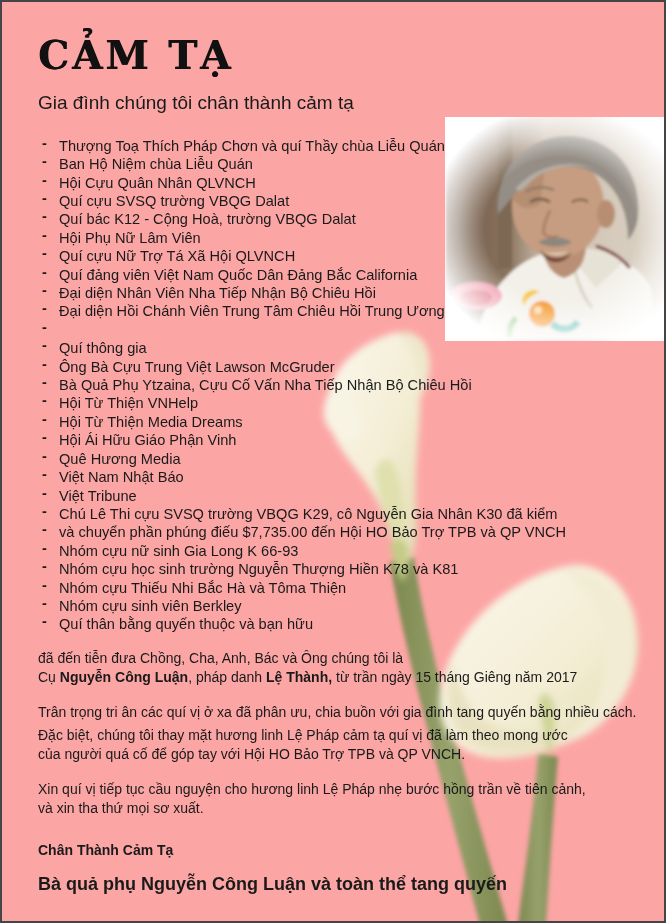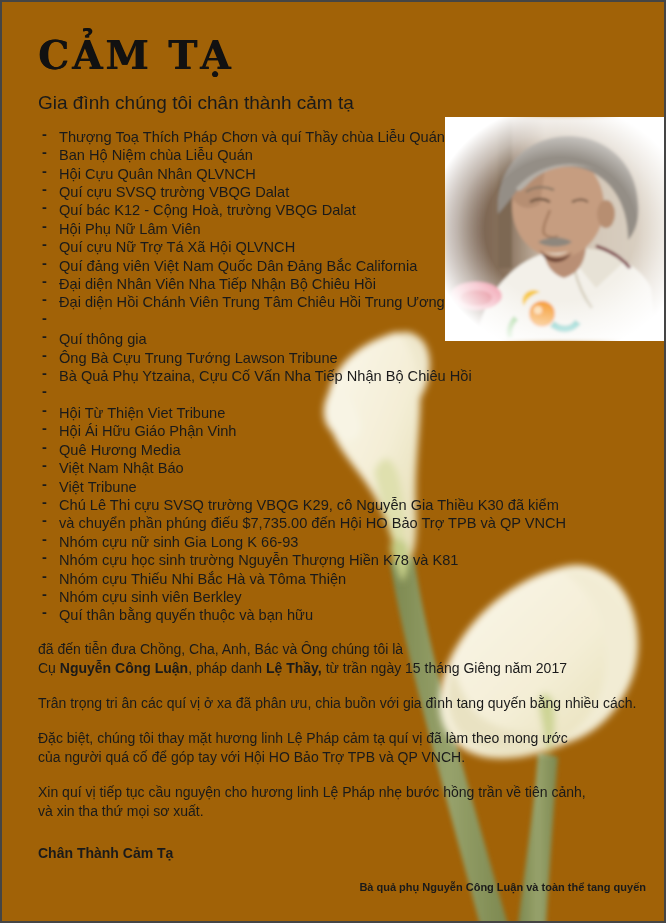--- a/index.html
+++ b/index.html
@@ -1,20 +1,20 @@
 <!DOCTYPE html>
 <html><head>
 <meta charset="utf-8">
 <style>
   html,body{margin:0;padding:0;background:#e9e9e9;}
   .page{
     position:relative;
     width:666px;height:923px;
     margin:0 auto;
-    background:#a16207;
+    background:#fca5a5;
     border:2px solid #454545;
     box-sizing:border-box;
     overflow:hidden;
     font-family:"Liberation Sans", sans-serif;
     color:#1a1a1a;
   }
   
   .flowers{position:absolute;inset:0;z-index:1;pointer-events:none;}
   .portrait{
     position:absolute;left:444px;top:116px;width:220px;height:222px;
@@ -30,39 +30,39 @@
   .title{
     margin:6px 0 0 0;
     font-family:"DejaVu Serif", serif;
     font-weight:900;
     font-size:39px;
     line-height:1.0;
     letter-spacing:3px;
     color:#111;
     text-shadow:0.6px 0 0 #111;
   }
-  .intro{margin:17px 0 13px 0;font-size:19px;line-height:1.2;}
+  .intro{margin:17px 0 22px 0;font-size:19px;line-height:1.2;}
   ul.thanks{list-style:none;margin:0;padding:0;}
   ul.thanks li{
     display:flex;align-items:flex-start;
     font-size:14.6px;line-height:18.4px;
     margin:0 0 0 4px;
   }
   ul.thanks .bullet{
     display:inline-block;width:9px;flex:0 0 9px;
     font-weight:bold;transform:translateY(-3px);
     margin-right:8px;
   }
   p{margin:0;font-size:14px;line-height:19px;}
   .deceased{margin-top:15px;}
   .gratitude{margin-top:16px;}
-  .special{margin-top:16px;}
+  .special{margin-top:4px;}
   .prayer{margin-top:16px;}
   .sincerely{margin-top:23px;font-weight:bold;}
-  .family{margin-top:15px;font-weight:bold;font-size:11px;text-align:right;}
+  .family{margin-top:15px;font-weight:bold;font-size:18px;}
   b{font-weight:bold;margin-top:43px;}
 </style>
 </head>
 <body>
 
 <div class="page">
 
   <div class="flowers">
     <svg width="666" height="923" viewBox="0 0 666 923" xmlns="http://www.w3.org/2000/svg">
       <defs>
@@ -214,52 +214,53 @@
       </li>
         <li>
         <span class="bullet">-</span>
       </li>
         <li>
         <span class="bullet">-</span>
         <span>Quí thông gia</span>
       </li>
         <li>
         <span class="bullet">-</span>
-        <span>Ông Bà Cựu Trung Tướng Lawson Tribune</span>
+        <span>Ông Bà Cựu Trung Việt Lawson McGruder</span>
       </li>
         <li>
         <span class="bullet">-</span>
         <span>Bà Quả Phụ Ytzaina, Cựu Cố Vấn Nha Tiếp Nhận Bộ Chiêu Hồi</span>
       </li>
         <li>
         <span class="bullet">-</span>
-      </li>
-        <li>
-        <span class="bullet">-</span>
-        <span>Hội Từ Thiện Viet Tribune</span>
+        <span>Hội Từ Thiện VNHelp</span>
+      </li>
+        <li>
+        <span class="bullet">-</span>
+        <span>Hội Từ Thiện Media Dreams</span>
       </li>
         <li>
         <span class="bullet">-</span>
         <span>Hội Ái Hữu Giáo Phận Vinh</span>
       </li>
         <li>
         <span class="bullet">-</span>
         <span>Quê Hương Media</span>
       </li>
         <li>
         <span class="bullet">-</span>
         <span>Việt Nam Nhật Báo</span>
       </li>
         <li>
         <span class="bullet">-</span>
         <span>Việt Tribune</span>
       </li>
         <li>
         <span class="bullet">-</span>
-        <span>Chú Lê Thi cựu SVSQ trường VBQG K29, cô Nguyễn Gia Thiều K30 đã kiểm</span>
+        <span>Chú Lê Thi cựu SVSQ trường VBQG K29, cô Nguyễn Gia Nhân K30 đã kiểm</span>
       </li>
         <li>
         <span class="bullet">-</span>
         <span>và chuyển phần phúng điếu $7,735.00 đến Hội HO Bảo Trợ TPB và QP VNCH</span>
       </li>
         <li>
         <span class="bullet">-</span>
         <span>Nhóm cựu nữ sinh Gia Long K 66-93</span>
       </li>
         <li>
@@ -275,21 +276,21 @@
         <span>Nhóm cựu sinh viên Berkley</span>
       </li>
         <li>
         <span class="bullet">-</span>
         <span>Quí thân bằng quyến thuộc và bạn hữu</span>
       </li>
       </ul>
 
     <p class="deceased">
       <span>đã đến tiễn đưa Chồng, Cha, Anh, Bác và Ông chúng tôi là</span><br>
-      <span>Cụ </span><b>Nguyễn Công Luận</b><span>, pháp danh </span><b>Lệ Thầy,</b><span> từ trần ngày 15 tháng Giêng năm 2017</span>
+      <span>Cụ </span><b>Nguyễn Công Luận</b><span>, pháp danh </span><b>Lệ Thành,</b><span> từ trần ngày 15 tháng Giêng năm 2017</span>
     </p>
 
     <p class="gratitude">Trân trọng tri ân các quí vị ở xa đã phân ưu, chia buồn với gia đình tang quyến bằng nhiều cách.</p>
 
     <p class="special">
       <span>Đặc biệt, chúng tôi thay mặt hương linh Lệ Pháp cảm tạ quí vị đã làm theo mong ước</span><br>
       <span>của người quá cố để góp tay với Hội HO Bảo Trợ TPB và QP VNCH.</span>
     </p>
 
     <p class="prayer">

